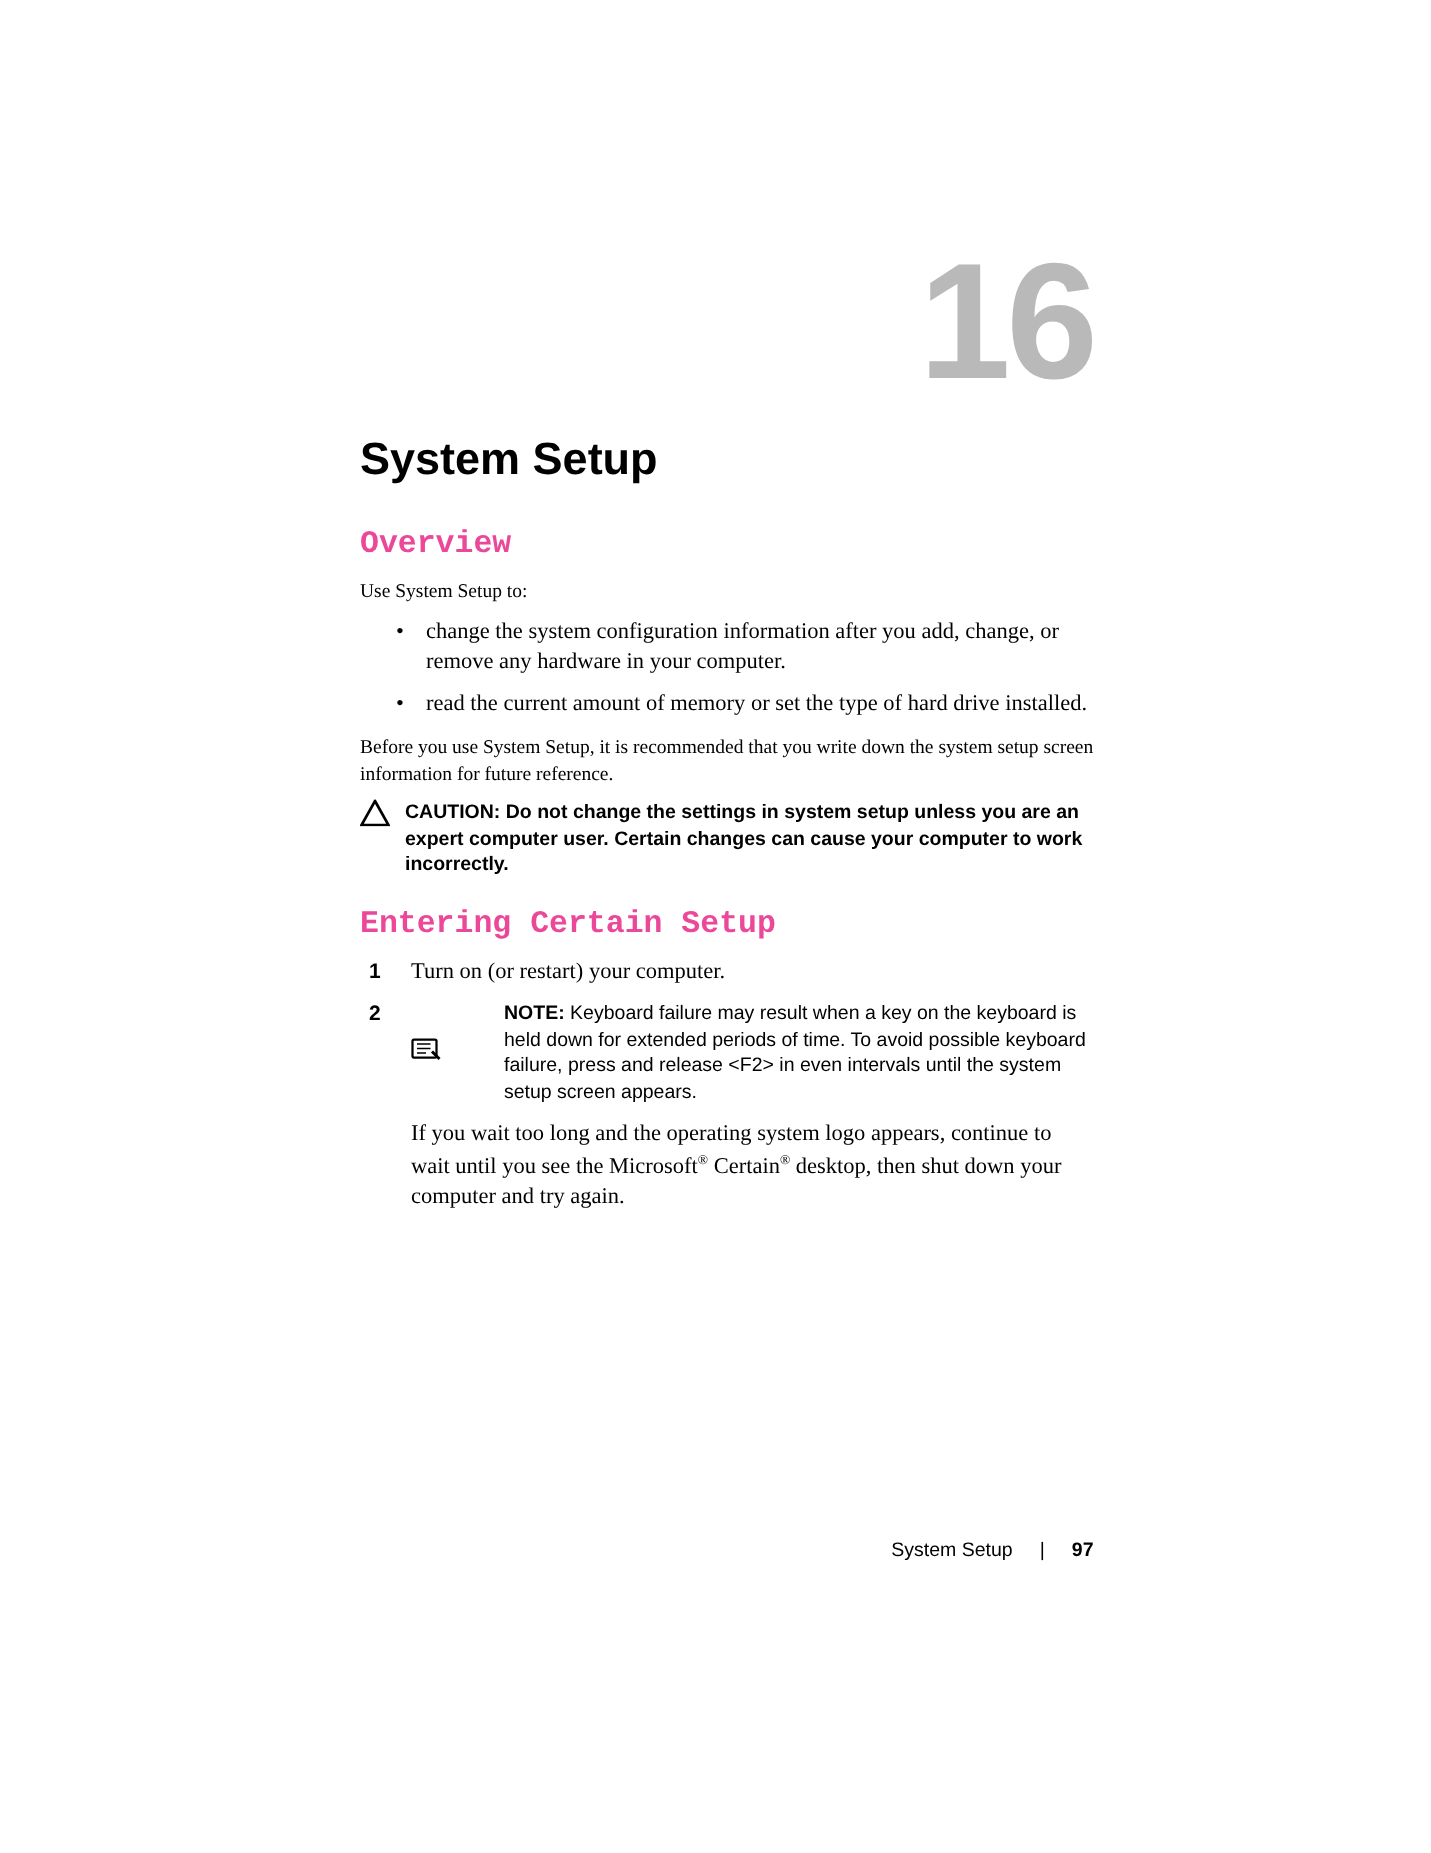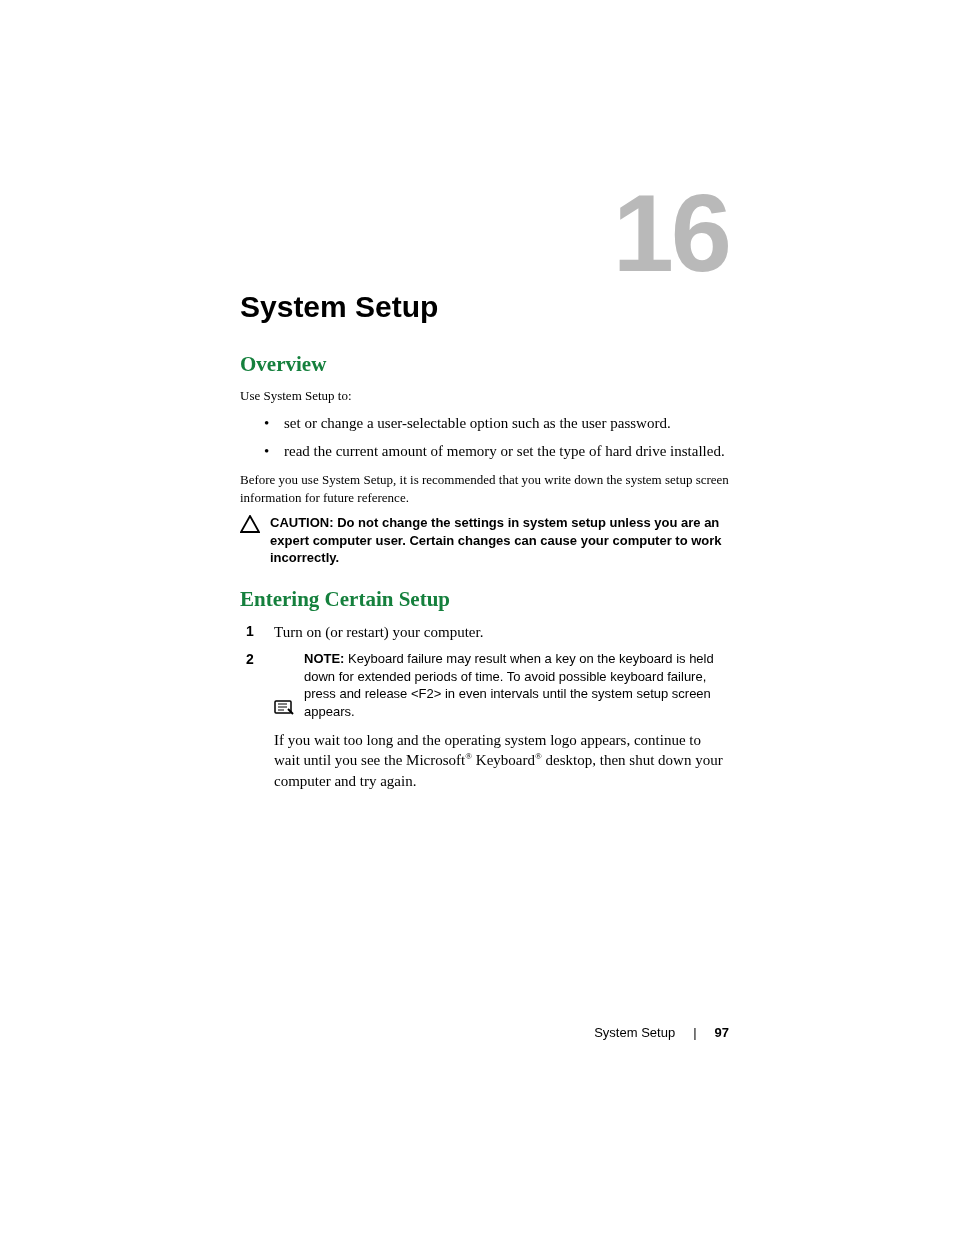--- a/index.html
+++ b/index.html
@@ -13,21 +13,21 @@
     position: relative;
   }
   .page {
     position: relative;
     width: 954px;
     height: 1235px;
     box-sizing: border-box;
   }
   .chapter-number {
     position: absolute;
-    top: 178px;
+    top: 160px;
     right: 225px;
     font-family: Arial, Helvetica, sans-serif;
     font-weight: 700;
     font-size: 110px;
     line-height: 1;
     color: #b9b9b9;
     letter-spacing: -3px;
   }
   .content {
     position: absolute;
@@ -36,25 +36,25 @@
     width: 490px;
   }
   h1.title {
     font-family: Arial, Helvetica, sans-serif;
     font-weight: 700;
     font-size: 30px;
     margin: 0 0 28px 0;
     color: #000;
   }
   h2.section {
-    font-family: Liberation Serif, serif;
+    font-family: Liberation Mono, monospace;
     font-weight: 700;
     font-size: 21px;
     margin: 0 0 10px 0;
-    color: #15803d;
+    color: #ec4899;
   }
   p.body {
     font-size: 13px;
     line-height: 1.35;
     margin: 0 0 8px 0;
   }
   ul.bullets {
     list-style: none;
     padding: 0;
     margin: 6px 0 10px 0;
@@ -109,23 +109,24 @@
     content: counter(step);
     position: absolute;
     left: 6px;
     top: 0;
     font-family: Arial, Helvetica, sans-serif;
     font-weight: 700;
     font-size: 14px;
   }
   .step-note {
     display: flex;
-    align-items: flex-end;
+    align-items: center;
     margin: 8px 0 10px 0;
     padding-left: 0;
+    gap: 32px;
   }
   .step-note .icon {
     flex: 0 0 24px;
     margin-right: 6px;
     margin-top: 1px;
   }
   .step-note .text {
     font-family: Arial, Helvetica, sans-serif;
     font-size: 13px;
     line-height: 1.35;
@@ -169,21 +170,21 @@
 
   <div class="content">
 
     <h1 class="title">System Setup</h1>
 
     <h2 class="section">Overview</h2>
 
     <p class="body">Use System Setup to:</p>
 
     <ul class="bullets">
-      <li>set or change a user-selectable option such as the user password.</li>
+      <li>change the system configuration information after you add, change, or remove any hardware in your computer.</li>
       <li>read the current amount of memory or set the type of hard drive installed.</li>
     </ul>
 
     <p class="body">Before you use System Setup, it is recommended that you write down the system setup screen information for future reference.</p>
 
     <div class="callout">
       <span class="icon">
         <svg width="20" height="18" viewBox="0 0 20 18">
           <polygon points="10,1 19,17 1,17" fill="none" stroke="#000" stroke-width="1.8"></polygon>
         </svg>
@@ -210,21 +211,21 @@
               <line x1="4" y1="11" x2="10" y2="11" stroke="#000" stroke-width="1"></line>
               <path d="M14,10 L19,15" stroke="#000" stroke-width="2"></path>
             </svg>
           </span>
           <span class="text">
             <span class="label">NOTE: </span><span>Keyboard failure may result when a key on the keyboard is held down for extended periods of time. To avoid possible keyboard failure, press and release &lt;F2&gt; in even intervals until the system setup screen appears.</span>
           </span>
         </div>
 
         <div class="step-body">
-          <span>If you wait too long and the operating system logo appears, continue to wait until you see the Microsoft</span><sup class="reg">®</sup><span> Keyboard</span><sup class="reg">®</sup><span> desktop, then shut down your computer and try again.</span>
+          <span>If you wait too long and the operating system logo appears, continue to wait until you see the Microsoft</span><sup class="reg">®</sup><span> Certain</span><sup class="reg">®</sup><span> desktop, then shut down your computer and try again.</span>
         </div>
       </li>
     </ol>
 
   </div>
 
   <div class="footer">
     <span>System Setup</span>
     <span class="sep">|</span>
     <span class="pnum">97</span>

